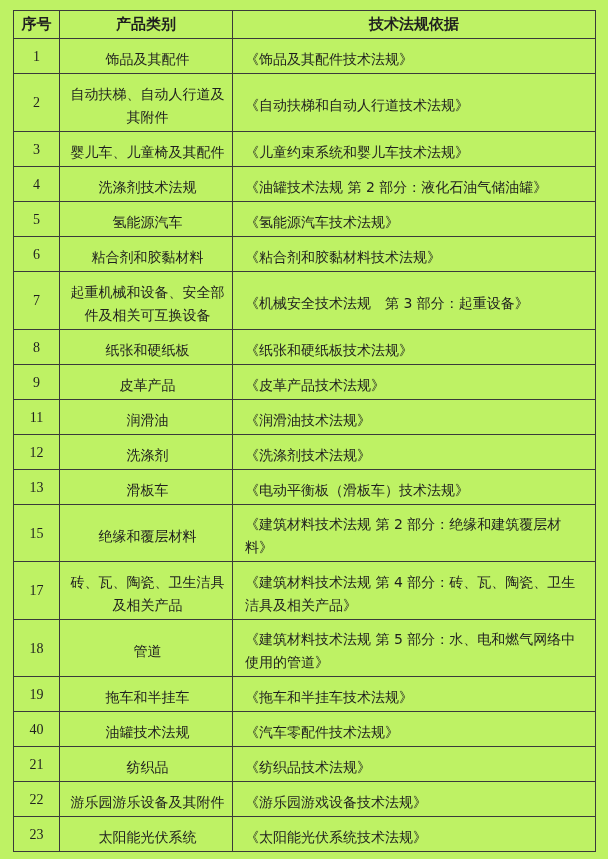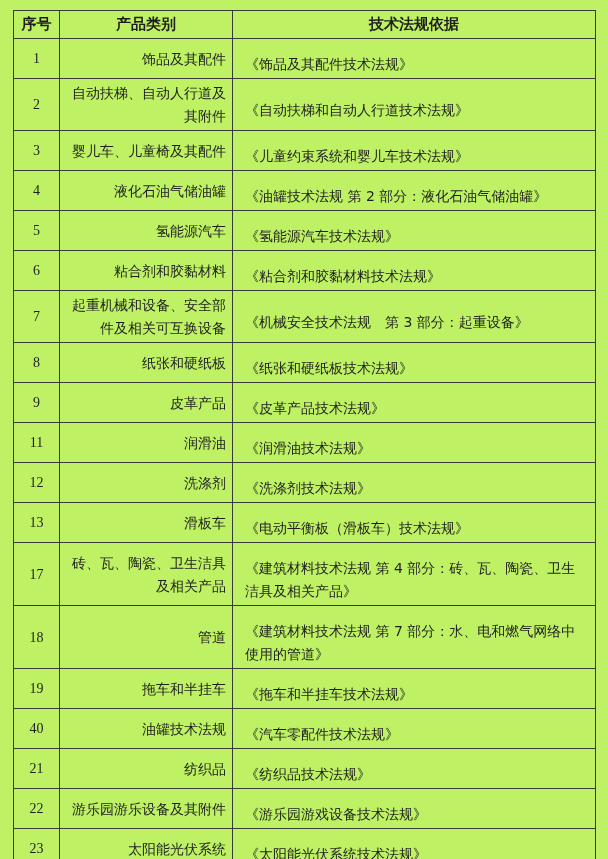--- a/index.html
+++ b/index.html
@@ -41,26 +41,26 @@
     line-height: 23px;
     padding: 2px 8px;
   }
   table.reg-table td.c0 {
     text-align: center;
     font-family: "Liberation Serif", "DejaVu Serif", serif;
     font-size: 14px;
     padding: 2px 2px;
   }
   table.reg-table td.c1 {
-    text-align: right;
-    padding: 3px 6px 2px 9px;
+    text-align: center;
+    padding: 9px 6px 2px 9px;
   }
   table.reg-table td.c2 {
     text-align: left;
-    padding: 14px 8px 2px 12px;
+    padding: 8px 8px 2px 12px;
   }
   table.reg-table tr.data-row {
     min-height: 29px;
   }
   table.reg-table td {
     height: 27px;
   }
 </style>
 </head>
 <body>
@@ -90,21 +90,21 @@
           <td class="c1">自动扶梯、自动人行道及其附件</td>
           <td class="c2">《自动扶梯和自动人行道技术法规》</td>
         </tr>
         <tr class="data-row">
           <td class="c0">3</td>
           <td class="c1">婴儿车、儿童椅及其配件</td>
           <td class="c2">《儿童约束系统和婴儿车技术法规》</td>
         </tr>
         <tr class="data-row">
           <td class="c0">4</td>
-          <td class="c1">液化石油气储油罐</td>
+          <td class="c1">洗涤剂技术法规</td>
           <td class="c2">《油罐技术法规 第 2 部分：液化石油气储油罐》</td>
         </tr>
         <tr class="data-row">
           <td class="c0">5</td>
           <td class="c1">氢能源汽车</td>
           <td class="c2">《氢能源汽车技术法规》</td>
         </tr>
         <tr class="data-row">
           <td class="c0">6</td>
           <td class="c1">粘合剂和胶黏材料</td>
@@ -134,28 +134,33 @@
           <td class="c0">12</td>
           <td class="c1">洗涤剂</td>
           <td class="c2">《洗涤剂技术法规》</td>
         </tr>
         <tr class="data-row">
           <td class="c0">13</td>
           <td class="c1">滑板车</td>
           <td class="c2">《电动平衡板（滑板车）技术法规》</td>
         </tr>
         <tr class="data-row">
+          <td class="c0">15</td>
+          <td class="c1">绝缘和覆层材料</td>
+          <td class="c2">《建筑材料技术法规 第 2 部分：绝缘和建筑覆层材料》</td>
+        </tr>
+        <tr class="data-row">
           <td class="c0">17</td>
           <td class="c1">砖、瓦、陶瓷、卫生洁具及相关产品</td>
           <td class="c2">《建筑材料技术法规 第 4 部分：砖、瓦、陶瓷、卫生洁具及相关产品》</td>
         </tr>
         <tr class="data-row">
           <td class="c0">18</td>
           <td class="c1">管道</td>
-          <td class="c2">《建筑材料技术法规 第 7 部分：水、电和燃气网络中使用的管道》</td>
+          <td class="c2">《建筑材料技术法规 第 5 部分：水、电和燃气网络中使用的管道》</td>
         </tr>
         <tr class="data-row">
           <td class="c0">19</td>
           <td class="c1">拖车和半挂车</td>
           <td class="c2">《拖车和半挂车技术法规》</td>
         </tr>
         <tr class="data-row">
           <td class="c0">40</td>
           <td class="c1">油罐技术法规</td>
           <td class="c2">《汽车零配件技术法规》</td>

